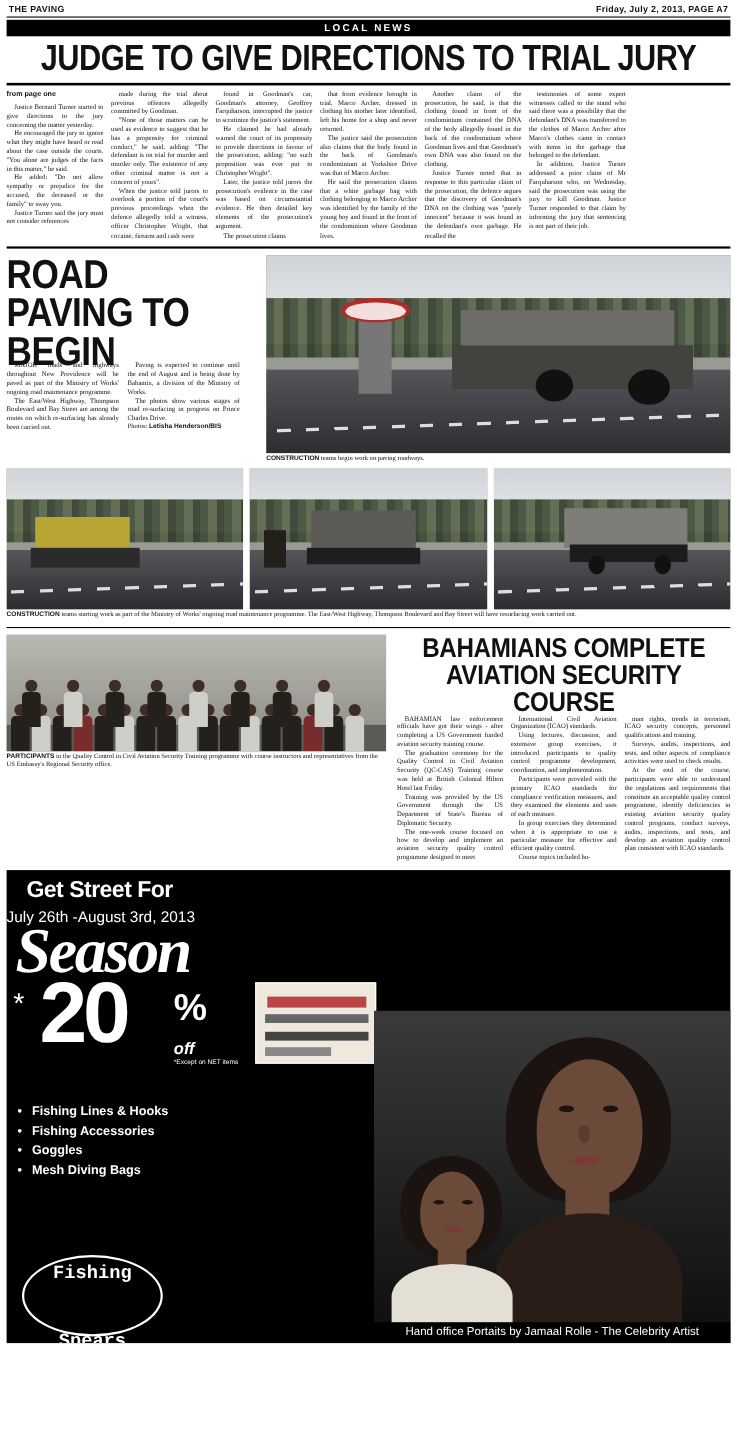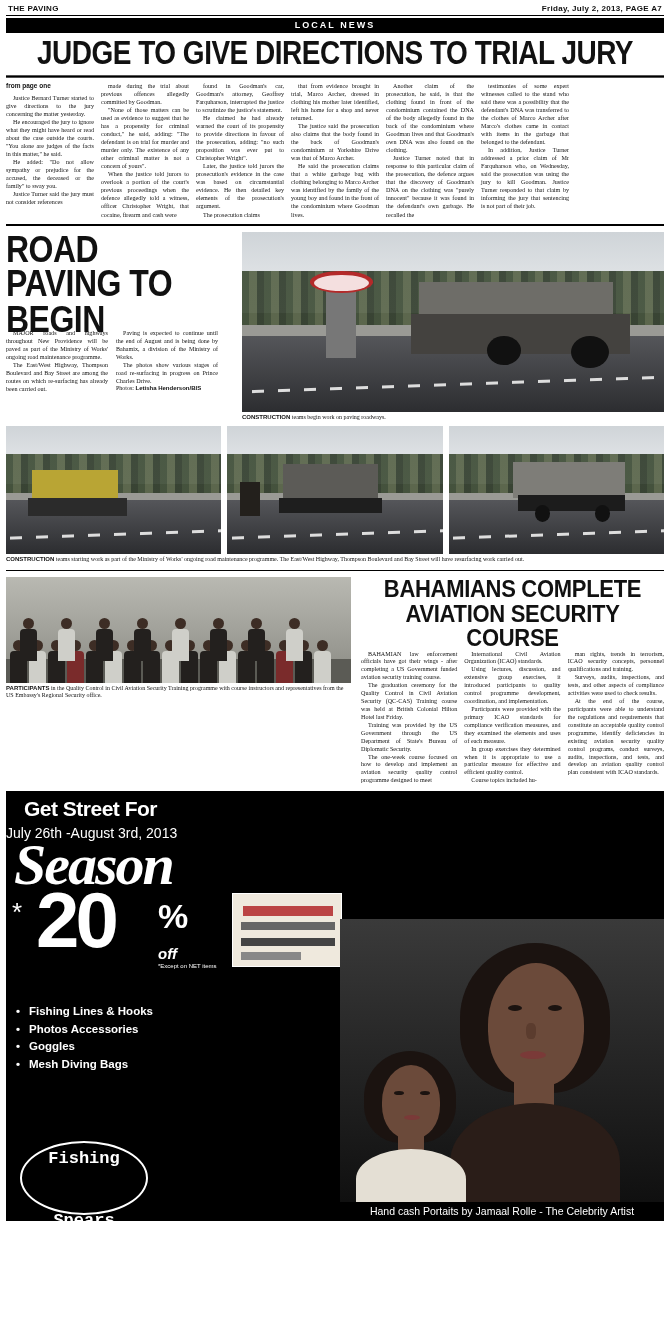--- a/index.html
+++ b/index.html
@@ -448,21 +448,21 @@
         <div style="position:absolute;right:4px;top:4px;width:110px;height:74px;background:#efe9dd;border:1px solid #fff;">
           <div style="position:absolute;left:10px;top:12px;width:90px;height:10px;background:#b44;"></div>
           <div style="position:absolute;left:8px;top:28px;width:94px;height:8px;background:#666;"></div>
           <div style="position:absolute;left:8px;top:44px;width:94px;height:8px;background:#444;"></div>
           <div style="position:absolute;left:8px;top:58px;width:60px;height:8px;background:#888;"></div>
         </div>
       </div>
 
       <ul class="ad-list" style="margin:6px 0 0 10px;padding:0;">
         <li>Fishing Lines &amp; Hooks</li>
-        <li>Photos Accessories</li>
+        <li>Fishing Accessories</li>
         <li>Goggles</li>
         <li>Mesh Diving Bags</li>
       </ul>
 
       <div style="position:absolute;left:14px;bottom:6px;width:128px;height:74px;">
         <div class="ad-oval" style="width:128px;height:74px;padding-top:7px;font-family:Liberation Mono, monospace;">
           <div style="font-size:17px;line-height:1.05;">Fishing</div>
           <div style="font-size:17px;line-height:1.05;margin-top:44px;">Spears</div>
           <div style="font-size:6px;display:inline-block;vertical-align:middle;text-align:right;line-height:1.1;">starting from</div>
           <span style="font-size:13px;">$</span><span style="font-size:24px;">30</span><span style="font-size:13px;">50</span>
@@ -531,18 +531,18 @@
 
       <div class="hair" style="left:24px;top:132px;width:92px;height:92px;"></div>
       <div class="face" style="left:42px;top:146px;width:58px;height:74px;"></div>
       <div style="position:absolute;left:54px;top:172px;width:10px;height:4px;border-radius:50%;background:#1b1310;"></div>
       <div style="position:absolute;left:80px;top:172px;width:10px;height:4px;border-radius:50%;background:#1b1310;"></div>
       <div style="position:absolute;left:64px;top:196px;width:16px;height:5px;border-radius:50%;background:#7a3a38;"></div>
       <div class="neck" style="left:58px;top:216px;width:26px;height:18px;"></div>
       <div class="shoulder" style="left:16px;top:230px;width:110px;height:60px;background:#e4dfd4;"></div>
 
       <div class="portrait-band">
-        <div class="pb1">Hand cash Portaits by Jamaal Rolle - The Celebrity Artist</div>
+        <div class="pb1">Hand office Portaits by Jamaal Rolle - The Celebrity Artist</div>
       </div>
     </div>
   </div>
 
 </div>
 
 </body></html>

